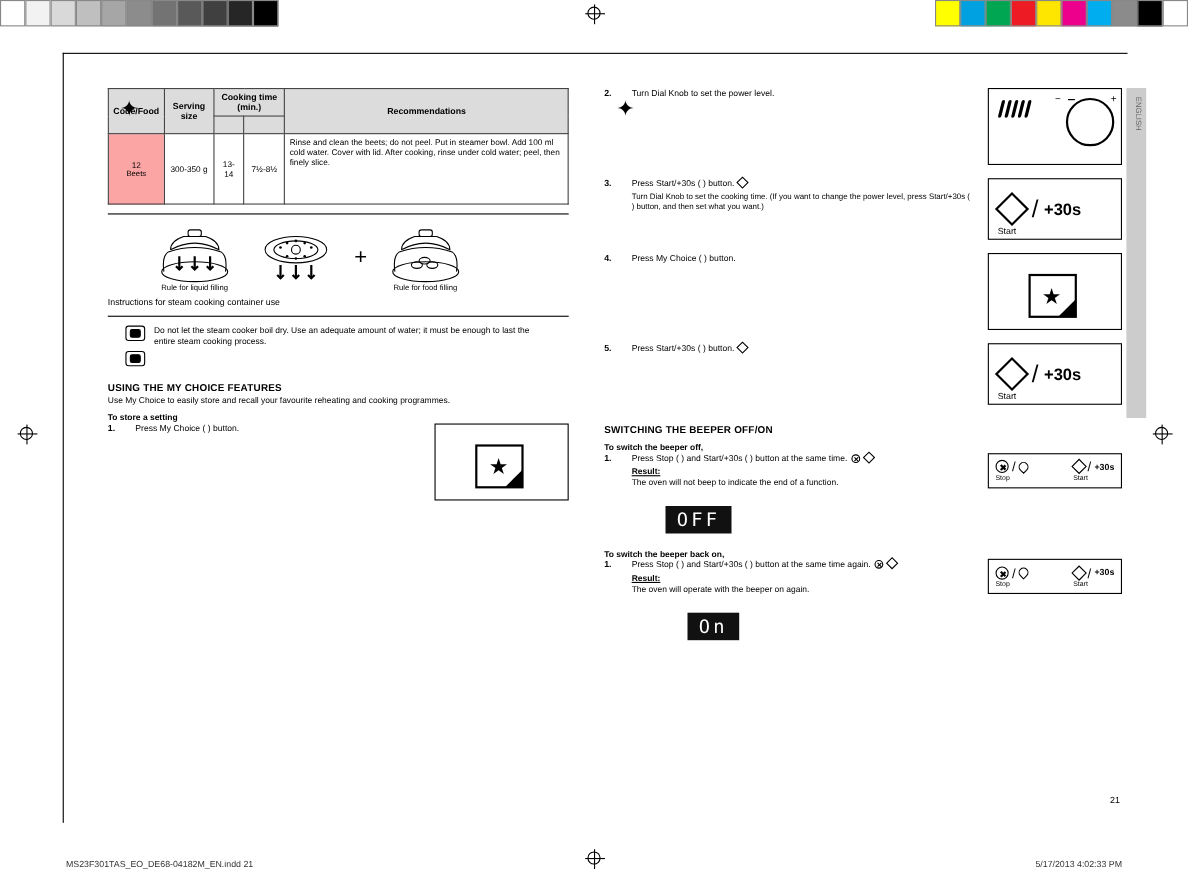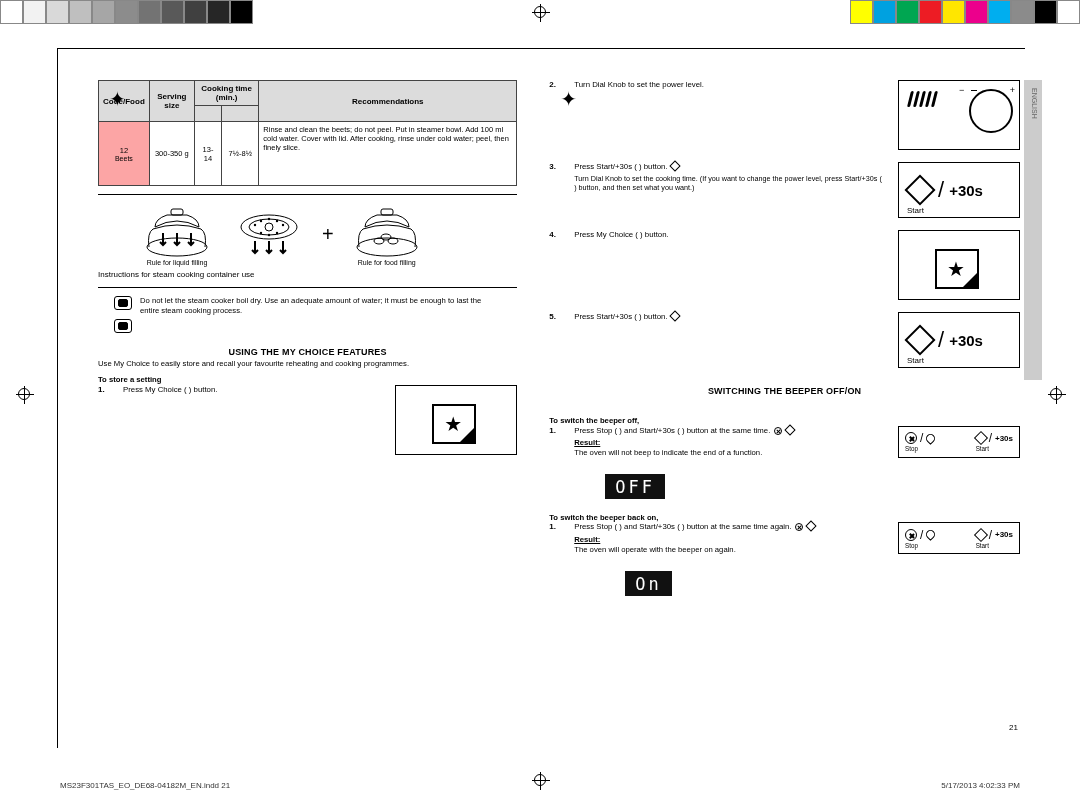--- a/index.html
+++ b/index.html
@@ -99,21 +99,21 @@
     position: relative; flex-shrink: 0;
   }
   .tip-icon::after {
     content:''; position:absolute; left:3px; right:3px; top:2px; bottom:2px;
     border:1px solid #000; border-radius:2px; background:#000;
   }
   .tip-text { font-size: 7.7px; line-height: 1.25; }
   .blank { height: 6px; }
 
   
-  h3 { font-size: 9px; font-weight:bold; margin:14px 0 2px 0; letter-spacing:0.2px;text-align:center; }
+  h3 { font-size: 9px; font-weight:bold; margin:14px 0 2px 0; letter-spacing:0.2px; }
 
   
   .step { margin-bottom: 12px; }
   .step-row { display:flex; align-items:flex-start; gap: 14px; }
   .step-num { font-size: 8px; font-weight:bold; min-width:11px; }
   .step-body { font-size: 7.8px; line-height:1.3; flex:1; min-width:0 }
   .step-body .note { font-size: 7.2px; margin-top:2px; }
   .inline-ic { display:inline-block; vertical-align:-1px; margin:0 1px; }
 
   .panel {
@@ -442,21 +442,21 @@
             <span class="diamond"></span>
             <span class="slash">/</span>
             <span class="txt30">+30s</span>
           </div>
           <span class="lbl-under">Start</span>
         </div>
       </div>
     </div>
 
     <h3 style="margin-top:18px">SWITCHING THE BEEPER OFF/ON</h3>
-    <div class="tip-text" style="font-weight:bold;margin-top:20px">To switch the beeper off,</div>
+    <div class="tip-text" style="font-weight:bold;margin-top:6px">To switch the beeper off,</div>
 
     <div class="step">
       <div class="step-row">
         <span class="step-num">1.</span>
         <span class="step-body">
           <span>Press Stop (  ) and Start/+30s (  ) button at the same time.</span>
           <span class="iic circle inline-ic"></span>
           <span class="iic diamond inline-ic"></span>
           <div class="result-line">
             <span class="result-lbl underline">Result:</span>

